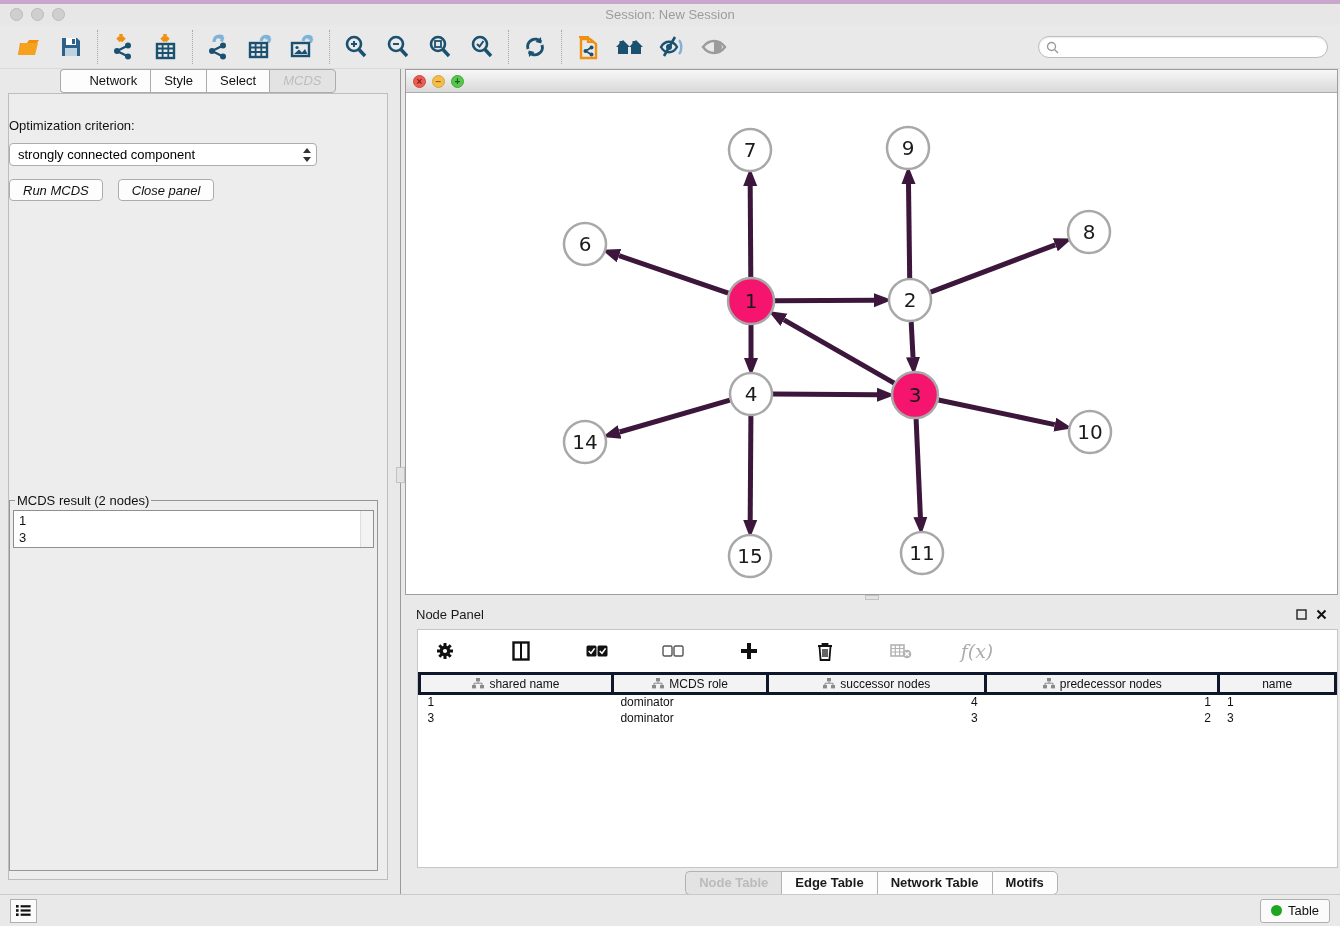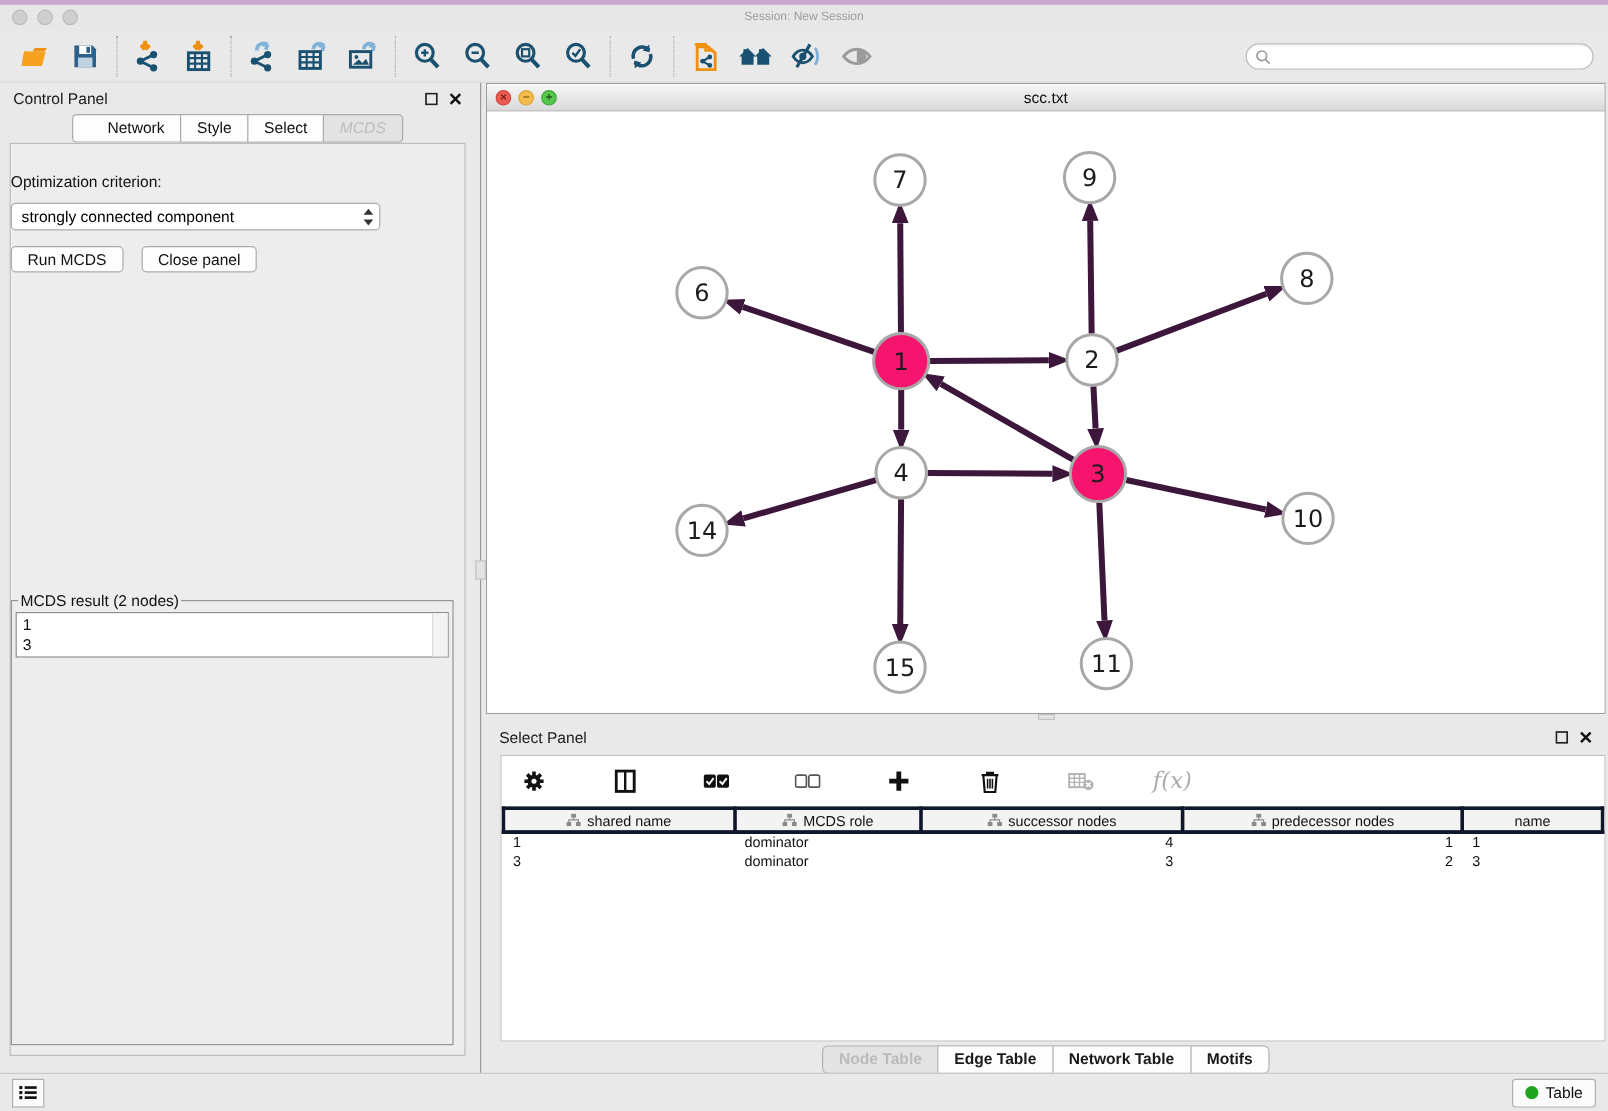--- a/index.html
+++ b/index.html
@@ -5,21 +5,21 @@
   * { margin:0; padding:0; box-sizing:border-box; }
   html,body { width:1340px; height:926px; overflow:hidden;
     font-family:"Liberation Sans", sans-serif; background:#E9E9E9; }
   .window { width:1340px; height:926px; display:flex; flex-direction:column; }
 
   
   .titlebar { height:25px; background:#E7E7E7; border-top:4px solid #C9A6CC;
     position:relative; display:flex; align-items:center; flex:none; }
   .lights { position:absolute; left:10px; display:flex; gap:8px; }
   .light { width:13px; height:13px; border-radius:50%; background:#CFCFCF; border:1px solid #BBBBBB; }
-  .apptitle { flex:1; text-align:center; color:#9C9C9C; font-size:10px; }
+  .apptitle { flex:1; text-align:center; color:#9C9C9C; font-size:13px; }
 
   
   .toolbar { height:44px; background:#E9E9E9; display:flex; align-items:center;
     padding:0 8px; position:relative; flex:none; border-bottom:1px solid #DADADA; }
   .tbtn { width:42px; height:38px; background:none; border:none; display:flex;
     align-items:center; justify-content:center; cursor:pointer; }
   .tsep { width:0; height:34px; border-left:1px dotted #A8A8A8; margin:0 5px; }
   .search { position:absolute; right:12px; top:11px; width:290px; height:22px;
     border:1px solid #BCBCBC; border-radius:12px; background:#fff; display:flex;
     align-items:center; padding:0 7px; box-shadow:inset 0 1px 2px rgba(0,0,0,.08); }
@@ -41,21 +41,21 @@
   .ctab:last-child { border-right:1px solid #ABABAB; border-radius:0 4px 4px 0;font-style:italic; }
   .ctab.active { background:#E3E3E3; color:#BDBDBD; }
   .cbody { flex:1; margin:0 8px 14px 8px; border:1px solid #BDBDBD; background:#EDEDED;
     display:flex; flex-direction:column; padding-top:24px; min-height:0; }
   .optlabel { font-size:13px; color:#111; margin-bottom:10px; }
   .dropdown { width:308px; height:23px; background:#fff; border:1px solid #ACACAC;
     border-radius:4px; display:flex; align-items:center; font-size:13px; padding:0 4px 0 8px; cursor:pointer; }
   .dropdown .stepper { margin-left:auto; display:flex; }
   .btnrow { display:flex; gap:15px; margin-top:13px; }
   .pbtn { height:22px; padding:0 13px; background:#FDFDFD; border:1px solid #ACACAC;
-    border-radius:4px; font-size:13px; color:#111; cursor:pointer; }
+    border-radius:4px; font-size:13px; color:#111; cursor:pointer;font-style:italic; }
   .cspacer { flex:1; }
   .resultbox { width:369px; height:378px; border:1px solid #969696; margin-bottom:8px;
     flex:none; padding:2px 3px 3px 3px; background:transparent; }
   .resultbox legend { font-size:13px; color:#111; padding:0 2px; margin-left:2px; }
   .rlist { width:100%; height:100%; background:#fff; border:1px solid #8F8F8F; display:flex; }
   .ritems { flex:1; padding:1px 5px; font-size:13px; line-height:17px; color:#111; }
   .rscroll { width:13px; background:#F3F3F3; border-left:1px solid #DDDDDD; flex:none; }
 
   
   .vsplit { width:9px; flex:none; position:relative; cursor:col-resize; }
@@ -261,35 +261,20 @@
         <circle cx="5.5" cy="5.5" r="4" fill="none" stroke="#9B9B9B" stroke-width="1.4"></circle>
         <path d="M8.5 8.5 L12 12" stroke="#9B9B9B" stroke-width="1.4"></path>
       </svg>
       <input type="text" placeholder="" style="">
     </div>
   </div>
 
   <div class="main">
 
     <div class="cpanel">
-      <div class="dockhead">
-        <span>Control Panel</span>
-        <span class="winbtns">
-          <span>
-            <svg width="11" height="11" viewBox="0 0 11 11">
-                <rect x="1" y="1" width="9" height="9" fill="none" stroke="#222" stroke-width="1.4"></rect>
-              </svg>
-          </span>
-          <span>
-            <svg width="11" height="11" viewBox="0 0 11 11">
-                <path d="M1.5 1.5 L9.5 9.5 M9.5 1.5 L1.5 9.5" stroke="#111" stroke-width="2"></path>
-              </svg>
-          </span>
-        </span>
-      </div>
       <div class="ctabs">
           <div class="ctab">Network</div>
           <div class="ctab">Style</div>
           <div class="ctab">Select</div>
           <div class="ctab active">MCDS</div>
         </div>
       <div class="cbody">
         <div class="optlabel">Optimization criterion:</div>
         <div class="dropdown">
           <span>strongly connected component</span>
@@ -324,21 +309,20 @@
 
     <div class="rcol">
 
       <div class="netwin">
         <div class="nettitle">
           <div class="nlights">
             <div class="nlight nl-red">×</div>
             <div class="nlight nl-yel">−</div>
             <div class="nlight nl-grn">+</div>
           </div>
-          <div class="ntext">scc.txt</div>
         </div>
         <div class="netcanvas">
           <svg width="930" height="501" viewBox="0 0 930 501">
               <defs>
                 <marker id="arrow" viewBox="0 0 18 16" refX="0" refY="8" markerWidth="18" markerHeight="16" orient="auto" markerUnits="userSpaceOnUse">
                   <path d="M0,1 L18,8 L0,15 Z" fill="#3C173B"></path>
                 </marker>
               </defs>
               <line x1="344.8" y1="184.0" x2="344.2" y2="93.0" stroke="#3C173B" stroke-width="5" marker-end="url(#arrow)"></line>
               <line x1="322.3" y1="200.2" x2="213.0" y2="162.7" stroke="#3C173B" stroke-width="5" marker-end="url(#arrow)"></line>
@@ -404,21 +388,21 @@
             </svg>
         </div>
       </div>
 
       <div class="hsplit">
         <div class="hgrip"></div>
       </div>
 
       <div class="tpanel">
         <div class="dockhead">
-          <span>Select Panel</span>
+          <span>Node Panel</span>
           <span class="winbtns">
             <span>
               <svg width="11" height="11" viewBox="0 0 11 11">
                   <rect x="1" y="1" width="9" height="9" fill="none" stroke="#222" stroke-width="1.4"></rect>
                 </svg>
             </span>
             <span>
               <svg width="11" height="11" viewBox="0 0 11 11">
                   <path d="M1.5 1.5 L9.5 9.5 M9.5 1.5 L1.5 9.5" stroke="#111" stroke-width="2"></path>
                 </svg>

